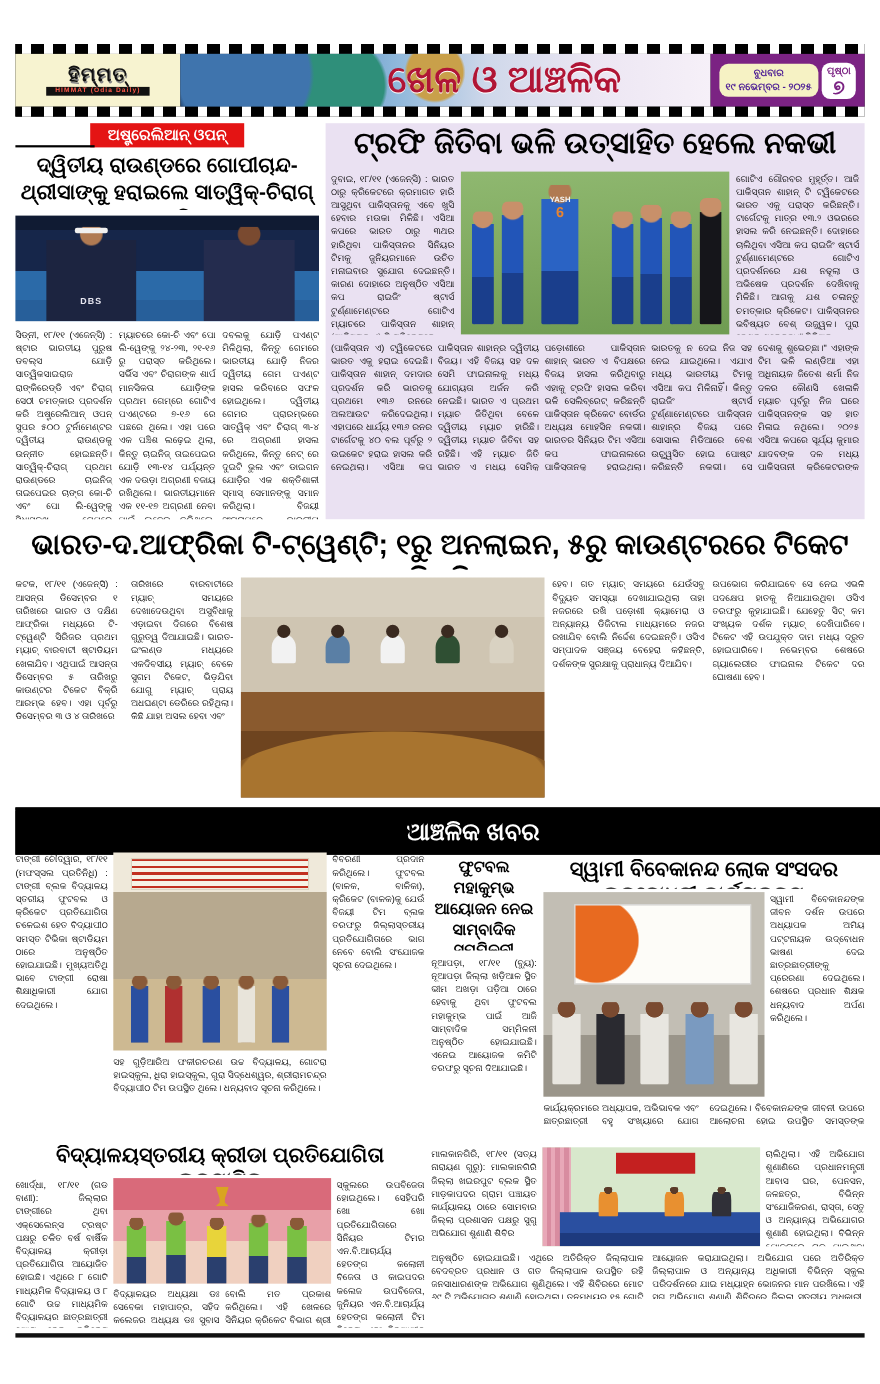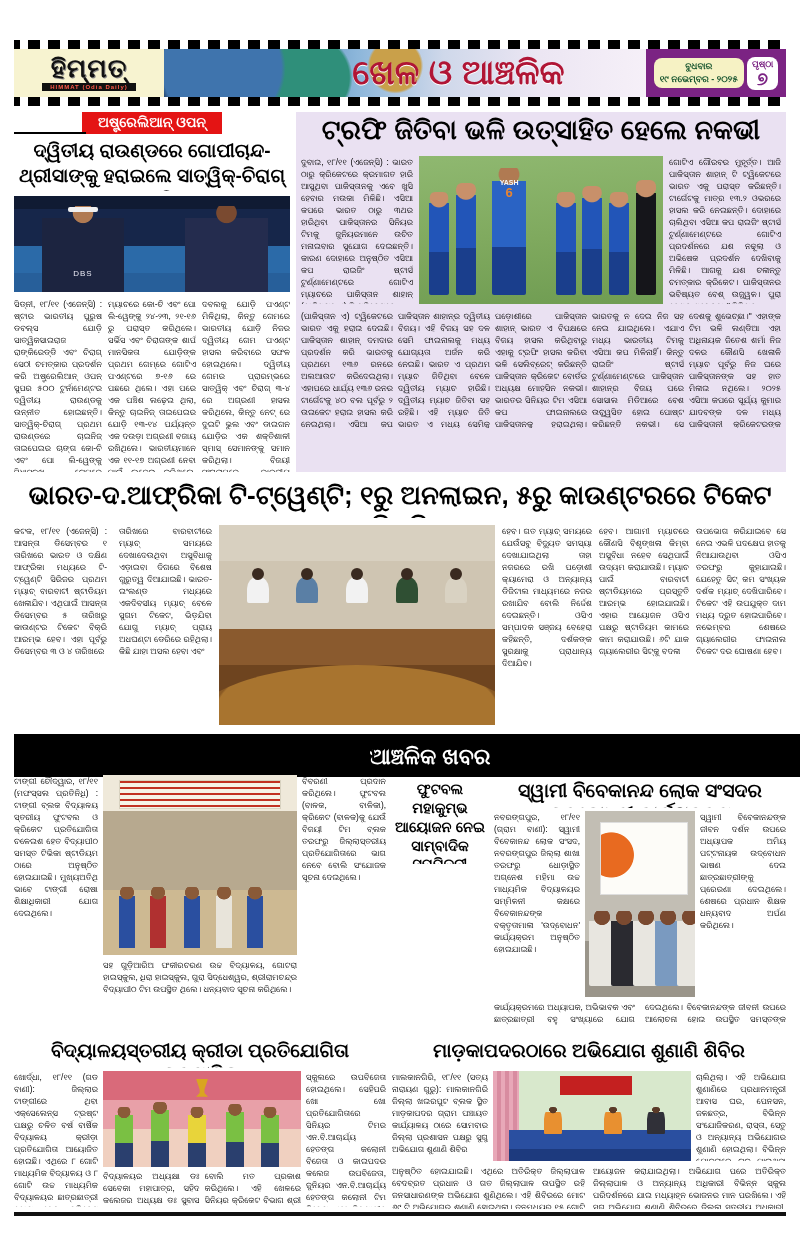--- a/index.html
+++ b/index.html
@@ -5,31 +5,31 @@
   html,body{margin:0;padding:0;background:#fff;}
   .page{position:relative;width:800px;height:1258px;background:#fff;overflow:hidden;
         font-family:"Liberation Sans","DejaVu Sans",sans-serif;color:#000;}
   
   .masthead{position:absolute;left:14px;top:40px;width:772px;height:66px;background:#000;}
   .masthead::before,.masthead::after{content:"";position:absolute;left:0;right:0;height:9px;
       background:repeating-linear-gradient(90deg,#000 0 6px,#fff 6px 14px,#000 14px 20px);}
   .masthead::before{top:0}.masthead::after{bottom:0}
   .mast-inner{position:absolute;top:9px;bottom:9px;left:0;right:0;display:flex;}
   .logo-box{width:150px;background:#f7f3d0;display:flex;flex-direction:column;justify-content:center;align-items:center;}
-  .logo-odia{font-size:26px;font-weight:bold;color:#111;letter-spacing:1px;text-shadow:1px 1px 0 #888;line-height:1;}
+  .logo-odia{font-size:18px;font-weight:bold;color:#111;letter-spacing:1px;text-shadow:1px 1px 0 #888;line-height:1;}
   .logo-sub{margin-top:2px;background:#111;color:#ff5a4a;font-size:6px;font-weight:bold;padding:1px 8px;letter-spacing:1px;}
   .montage{flex:1;background:
       radial-gradient(circle at 12% 40%,#3f74ad 0 14%,transparent 15%),
       radial-gradient(circle at 30% 60%,#2f8f7a 0 12%,transparent 13%),
       radial-gradient(circle at 48% 35%,#c9a04a 0 10%,transparent 11%),
       linear-gradient(90deg,#274b77 0%,#4a7fb5 22%,#8cb6da 40%,#cfd8ea 58%,#ece6f3 78%,#f6f0f8 100%);position:relative;}
   .section-title{position:absolute;left:47%;top:50%;transform:translate(-18%,-50%);
       font-size:34px;font-weight:bold;color:#b01535;white-space:nowrap;text-shadow:0 1px 0 #fff;}
   .date-box{width:140px;background:#7b2383;display:flex;align-items:center;justify-content:center;gap:3px;position:relative;}
-  .date-inner{background:#f6f2c4;border-radius:8px;padding:3px 6px;text-align:center;color:#14532d;}
+  .date-inner{background:#f6f2c4;border-radius:8px;padding:3px 6px;text-align:center;color:#4c1d95;}
   .date-day{font-size:9px;font-weight:bold;}
   .date-date{font-size:9px;font-weight:bold;margin-top:2px;}
   .page-pill{background:#fff;border-radius:8px;padding:2px 5px;text-align:center;color:#7b2383;}
   .page-label{font-size:9px;font-weight:bold;}
   .page-num{font-size:18px;font-weight:bold;line-height:1;}
   
   .col{font-size:8.3px;line-height:1.45;text-align:justify;overflow:hidden;}
   
   .badminton{position:absolute;left:14px;top:112px;width:276px;height:360px;}
   .kicker-row{position:relative;display:flex;justify-content:center;height:22px;text-align:center;}
@@ -37,21 +37,21 @@
   .kicker{background:#e41414;color:#fff;font-weight:bold;font-size:14px;padding:2px 16px 3px;line-height:1.2;}
   .bd-headline{font-size:19px;font-weight:bold;text-align:center;line-height:1.3;margin-top:5px;height:52px;overflow:hidden;}
   .photo-badminton{position:relative;height:96px;margin-top:5px;overflow:hidden;
       background:linear-gradient(180deg,#101b33 0 14%,#16264a 14% 52%,#2b6aa8 52% 80%,#275f9a 80% 100%);}
   .bd-fig{position:absolute;bottom:0;height:90%;width:30%;border-radius:10px 10px 0 0;}
   .bd-fig1{left:10%;background:radial-gradient(circle at 50% 8%,#b07a52 0 11%,transparent 12%),
       linear-gradient(180deg,transparent 0 14%,#1c2440 14% 100%);}
   .bd-fig1::before{content:"";position:absolute;top:2%;left:32%;width:36%;height:5%;background:#f0f0f0;border-radius:2px;}
   .bd-fig2{right:8%;background:radial-gradient(circle at 50% 8%,#7a4a30 0 11%,transparent 12%),
       linear-gradient(180deg,transparent 0 14%,#242c4e 14% 100%);}
-  .bd-jersey{position:absolute;bottom:16%;left:50%;transform:translateX(-50%);color:#e8e8f2;font-size:8px;font-weight:normal;letter-spacing:1px;}
+  .bd-jersey{position:absolute;bottom:16%;left:50%;transform:translateX(-50%);color:#e8e8f2;font-size:8px;font-weight:bold;letter-spacing:1px;}
   .cols3{display:flex;gap:6px;margin-top:6px;height:174px;overflow:hidden;}
   .cols3 .col{flex:1;}
   
   .cricket{position:absolute;left:296px;top:112px;width:490px;height:360px;background:#eae1f2;box-sizing:border-box;padding:0 5px 4px;}
   .kicker-bar{margin:0 -5px;background:#8d3fa5;color:#fff;text-align:center;font-weight:bold;font-size:15px;padding:3px 0;}
   .ck-headline{font-size:27px;font-weight:bold;text-align:center;padding:4px 0 3px;height:34px;overflow:hidden;line-height:1.1;}
   .ck-row{display:flex;gap:6px;height:148px;margin-top:3px;}
   .ck-col{width:112px;}
   .photo-cricket{flex:1;position:relative;overflow:hidden;
       background:linear-gradient(175deg,#8fb870 0%,#7fa95e 55%,#6f9c52 100%);}
@@ -238,21 +238,20 @@
       <div class="photo-conference">
         <div class="conf-table"></div>
         <span class="conf-person conf-p1"></span>
         <span class="conf-person conf-p2"></span>
         <span class="conf-person conf-p3"></span>
         <span class="conf-person conf-p4"></span>
         <span class="conf-person conf-p5"></span>
       </div>
       <div class="tix-right">
         <div class="col">ହେବ। ଗତ ମ୍ୟାଚ୍ ସମୟରେ ଯେଉଁସବୁ ବିଦ୍ୟୁତ ସମସ୍ୟା ଦେଖାଯାଇଥିଲା ତାହା ନଜରରେ ରଖି ପଡ଼ୋଶୀ କ୍ୟାମେରା ଓ ଅନ୍ୟାନ୍ୟ ଡିଜିଟାଲ ମାଧ୍ୟମରେ ନଜର ରଖାଯିବ ବୋଲି ନିର୍ଦ୍ଦେଶ ଦେଇଛନ୍ତି। ଓସିଏ ସମ୍ପାଦକ ସଞ୍ଜୟ ବେହେରା କହିଛନ୍ତି, ଦର୍ଶକଙ୍କ ସୁରକ୍ଷାକୁ ପ୍ରାଧାନ୍ୟ ଦିଆଯିବ।</div>
-        <div class="col">ହେବ। ଆଗାମୀ ମ୍ୟାଚରେ କୌଣସି ବିଶୃଙ୍ଖଳା କିମ୍ବା ଅସୁବିଧା ନହେବ ସେଥିପାଇଁ ଉଦ୍ୟମ କରାଯାଉଛି। ମ୍ୟାଚ ପାଇଁ ବାରବାଟୀ ଷ୍ଟାଡିୟମରେ ପ୍ରସ୍ତୁତି ଆରମ୍ଭ ହୋଇଯାଇଛି। ଏହାର ଆୟୋଜନ ଓସିଏ ପକ୍ଷରୁ ଷ୍ଟାଡିୟମ କାମରେ କାମ କରାଯାଉଛି। ୬ଟି ଯାକ ଗ୍ୟାଲେରୀର ସିଟ୍‌କୁ ବଦଳା</div>
         <div class="col">ଉପଭୋଗ କରିଯାଇବେ ସେ ନେଇ ଏଭଳି ପଦକ୍ଷେପ ହାତକୁ ନିଆଯାଉଥିବା ଓସିଏ ତରଫରୁ କୁହାଯାଇଛି। ଯେହେତୁ ସିଟ୍ କମ ସଂଖ୍ୟକ ଦର୍ଶକ ମ୍ୟାଚ୍ ଦେଖିପାରିବେ। ଟିକେଟ ଏହି ଉପଯୁକ୍ତ ଦାମ ମଧ୍ୟ ଦ୍ରୁତ ହୋଇପାରିବେ। ନଭେମ୍ବର ଶେଷରେ ଗ୍ୟାଲେରୀର ଫାଇନାଲ ଟିକେଟ ଦର ଘୋଷଣା ହେବ।</div>
       </div>
     </div>
   </div>
 
   <div class="reg-banner">
     <span class="reg-banner-text">ଆଞ୍ଚଳିକ ଖବର</span>
   </div>
 
   <div class="bs">
@@ -269,26 +268,26 @@
           <span class="kid kid5"></span>
         </div>
         <div class="col bs-under">ସହ ଗୁଡ଼ିଆରିଅ ଫକୀରଚରଣ ଉଚ୍ଚ ବିଦ୍ୟାଳୟ, ଗୋଟରା ହାଇସ୍କୁଲ, ଧିରା ହାଇସ୍କୁଲ, ଗୁରା ସିଦ୍ଧେଶ୍ୱର, ଶ୍ରୀରାମଚନ୍ଦ୍ର ବିଦ୍ୟାପୀଠ ଟିମ ଉପସ୍ଥିତ ଥିଲେ। ଧନ୍ୟବାଦ ସୂଚନା କରିଥିଲେ।</div>
       </div>
       <div class="col bs-col">ବିବରଣୀ ପ୍ରଦାନ କରିଥିଲେ। ଫୁଟବଲ (ବାଳକ, ବାଳିକା), କ୍ରିକେଟ (ବାଳକ)କୁ ଯେଉଁ ବିଜୟୀ ଟିମ ବ୍ଲକ ତରଫରୁ ଜିଲ୍ଲାସ୍ତରୀୟ ପ୍ରତିଯୋଗିତାରେ ଭାଗ ନେବେ ବୋଲି ସଂଯୋଜକ ସୂଚନା ଦେଇଥିଲେ।</div>
     </div>
   </div>
 
   <div class="fp">
     <div class="fp-headline">ଫୁଟବଲ ମହାକୁମ୍ଭ ଆୟୋଜନ ନେଇ ସାମ୍ବାଦିକ ସମ୍ମିଳନୀ</div>
+    <div class="col fp-body">ନୂଆପଡ଼ା, ୧୮/୧୧ (ବ୍ୟୁ): ନୂଆପଡ଼ା ଜିଲ୍ଲା ଖଡ଼ିଆଳ ସ୍ଥିତ ଭୀମ ଅଖଡ଼ା ପଡ଼ିଆ ଠାରେ ହେବାକୁ ଥିବା ଫୁଟବଲ ମହାକୁମ୍ଭ ପାଇଁ ଆଜି ସାମ୍ବାଦିକ ସମ୍ମିଳନୀ ଅନୁଷ୍ଠିତ ହୋଇଯାଇଛି। ଏନେଇ ଆୟୋଜକ କମିଟି ତରଫରୁ ସୂଚନା ଦିଆଯାଇଛି।</div>
   </div>
 
   <div class="vv">
     <div class="reg-headline">ସ୍ୱାମୀ ବିବେକାନନ୍ଦ ଲୋକ ସଂସଦର ଉଦବୋଧନୀ କାର୍ଯ୍ୟକ୍ରମ</div>
     <div class="vv-body">
-      <div class="col vv-col">ନବରଙ୍ଗପୁର, ୧୮/୧୧ (ଗ୍ରାମ ବାଣୀ): ସ୍ୱାମୀ ବିବେକାନନ୍ଦ ଲୋକ ସଂସଦ, ନବରଙ୍ଗପୁର ଜିଲ୍ଲା ଶାଖା ତରଫରୁ ଧୋଡ଼ାସ୍ଥିତ ଅଗ୍ନେଶ ମହିମା ଉଚ୍ଚ ମାଧ୍ୟମିକ ବିଦ୍ୟାଳୟର ସମ୍ମିଳନୀ କକ୍ଷରେ ବିବେକାନନ୍ଦଙ୍କ ବକ୍ତୃତାମାଳା 'ଉଦ୍ବୋଧନ' କାର୍ଯ୍ୟକ୍ରମ ଅନୁଷ୍ଠିତ ହୋଇଯାଇଛି।</div>
       <div class="photo-vivek">
         <div class="vv-banner"></div>
         <span class="vv-person vv-p1"></span>
         <span class="vv-person vv-p2"></span>
         <span class="vv-person vv-p3"></span>
         <span class="vv-person vv-p4"></span>
         <span class="vv-person vv-p5"></span>
       </div>
       <div class="col vv-col">ସ୍ୱାମୀ ବିବେକାନନ୍ଦଙ୍କ ଜୀବନ ଦର୍ଶନ ଉପରେ ଅଧ୍ୟାପକ ଅମିୟ ପଟ୍ଟନାୟକ ଉଦ୍ବୋଧନ ଭାଷଣ ଦେଇ ଛାତ୍ରଛାତ୍ରୀଙ୍କୁ ପ୍ରେରଣା ଦେଇଥିଲେ। ଶେଷରେ ପ୍ରଧାନ ଶିକ୍ଷକ ଧନ୍ୟବାଦ ଅର୍ପଣ କରିଥିଲେ।</div>
     </div>
@@ -311,21 +310,20 @@
         <div class="ss-under">
           <div class="col">ବିଦ୍ୟାଳୟର ଅଧ୍ୟକ୍ଷା ଡଃ ସେବେକା ମହାପାତ୍ର, ସହିଦ କଲେଜର ଅଧ୍ୟକ୍ଷ ଡଃ ସୁବାସ ଚନ୍ଦ୍ର ବେହେରା ଅତିଥି ଭାବେ ଯୋଗ ଦେଇ ଛାତ୍ରଛାତ୍ରୀଙ୍କ ସୁପ୍ତ ପ୍ରତିଭା ଖେଳ ପ୍ରଦର୍ଶନ ଦ୍ୱାରା ପରିପ୍ରକାଶ ହୋଇଥାଏ</div>
           <div class="col">ବୋଲି ମତ ପ୍ରକାଶ କରିଥିଲେ। ଏହି ଖେଳରେ ସିନିୟର କ୍ରିକେଟ ବିଭାଗ ଶ୍ରୀ ଜଗନ୍ନାଥ କଲେଜ, କାଇପଦର ବିଜେତା ଓ ଅର୍ଜୁନ ଗୋସ୍ୱାମୀ କଲେଜ ଖୋର୍ଦ୍ଧା ଉପବିଜେତା, ଜୁନିୟର କ୍ରିକେଟ ଟିମର ସବସ୍ତା ଶିଶୁ ମନ୍ଦିର ବିଜୟପାଟଣା ବିଜେତା ଓ ସ୍ୱପ୍ନେଶ୍ୱର</div>
         </div>
       </div>
       <div class="col ss-col-right">ସ୍କୁଲରେ ଉପବିଜେତା ହୋଇଥିଲେ। ସେହିପରି ଖୋ ଖୋ ପ୍ରତିଯୋଗିତାରେ ସିନିୟର ଟିମର ଏନ.ବି.ଆଚାର୍ଯ୍ୟ ହେତଙ୍ଗ କଲୋନୀ ବିଜେତା ଓ କାଇପଦର କଲେଜ ଉପବିଜେତା, ଜୁନିୟର ଏନ.ବି.ଆଚାର୍ଯ୍ୟ ହେତଙ୍ଗ କଲୋନୀ ଟିମ ବିଜେତା ଏବଂ ବିଦ୍ୟାପୀଠ ଭଦ୍ର ବିଜେତା ହୋଇଥିଲେ। ଶେଷରେ ଶିକ୍ଷା ବିଭାଗ ଭୂଷଣ ଶତପଥୀ, ସୌମ୍ୟ ରଞ୍ଜନ ସାହୁ ଓ ଗୌରବ ସ୍ନାତକ ଚାରଣ ପରିବାରର ସଦସ୍ୟବୃନ୍ଦ ଅଧ୍ୟାପକ ବିମଳ ରଞ୍ଜନ ପଟ୍ଟନାୟକ, ଜଗବନ୍ଧୁ ଦାଶ।</div>
     </div>
   </div>
 
   <div class="hc">
-    <div class="reg-headline">ମାଡ଼କାପଦରଠାରେ ଅଭିଯୋଗ ଶୁଣାଣି ଶିବିର</div>
     <div class="hc-body">
       <div class="col hc-col">ମାଲକାନଗିରି, ୧୮/୧୧ (ସତ୍ୟ ନାରାୟଣ ଗୁରୁ): ମାଲକାନଗିରି ଜିଲ୍ଲା ଖଇରପୁଟ ବ୍ଲକ ସ୍ଥିତ ମାଡ଼କାପଦର ଗ୍ରାମ ପଞ୍ଚାୟତ କାର୍ଯ୍ୟାଳୟ ଠାରେ ସୋମବାର ଜିଲ୍ଲା ପ୍ରଶାସନ ପକ୍ଷରୁ ସୁଗୁ ଅଭିଯୋଗ ଶୁଣାଣି ଶିବିର</div>
       <div class="photo-hearing">
         <div class="hear-curtain"></div>
         <div class="hear-banner"></div>
         <div class="hear-table"></div>
         <span class="hear-person hear-pA"></span>
         <span class="hear-person hear-pB"></span>
         <span class="hear-person hear-pC"></span>
       </div>

